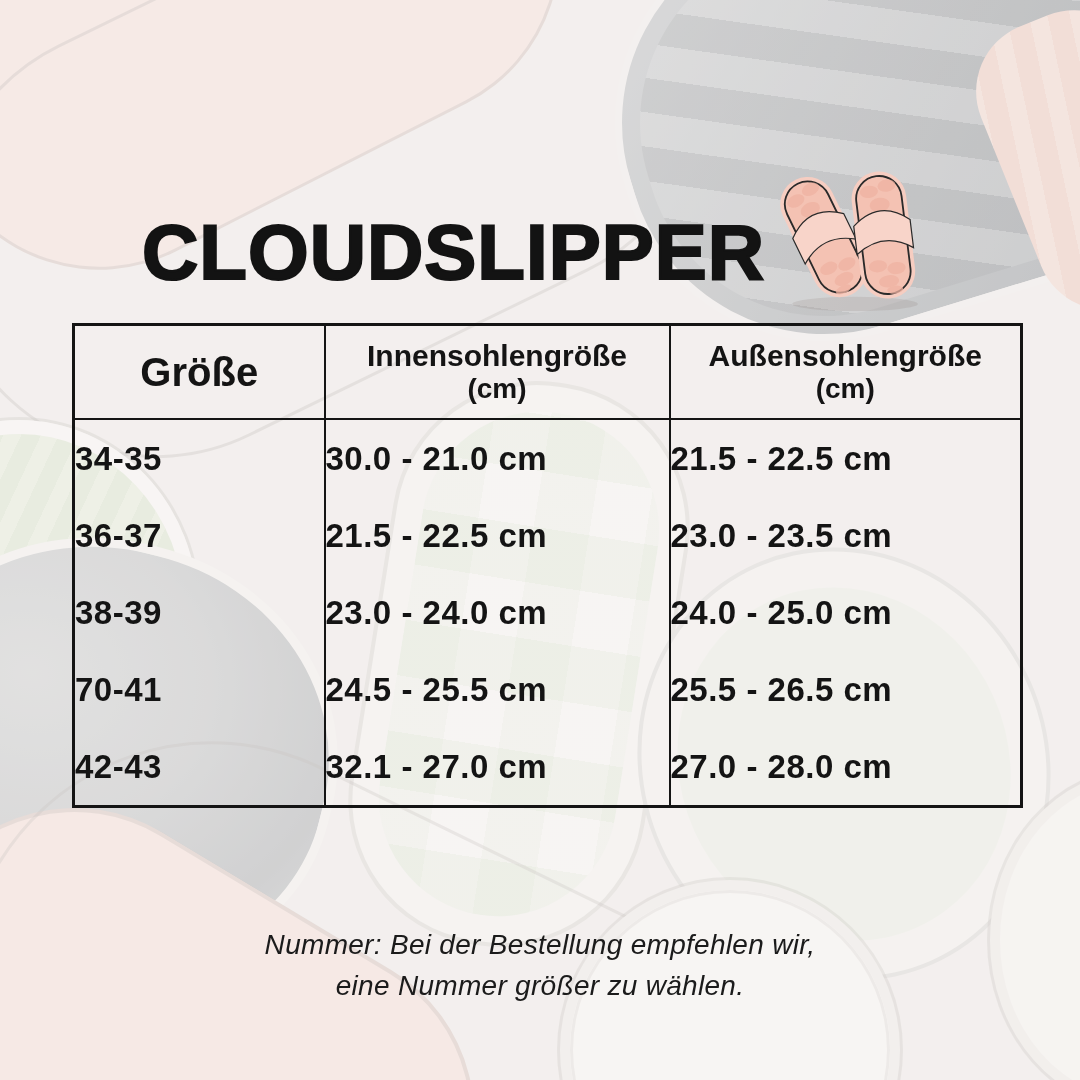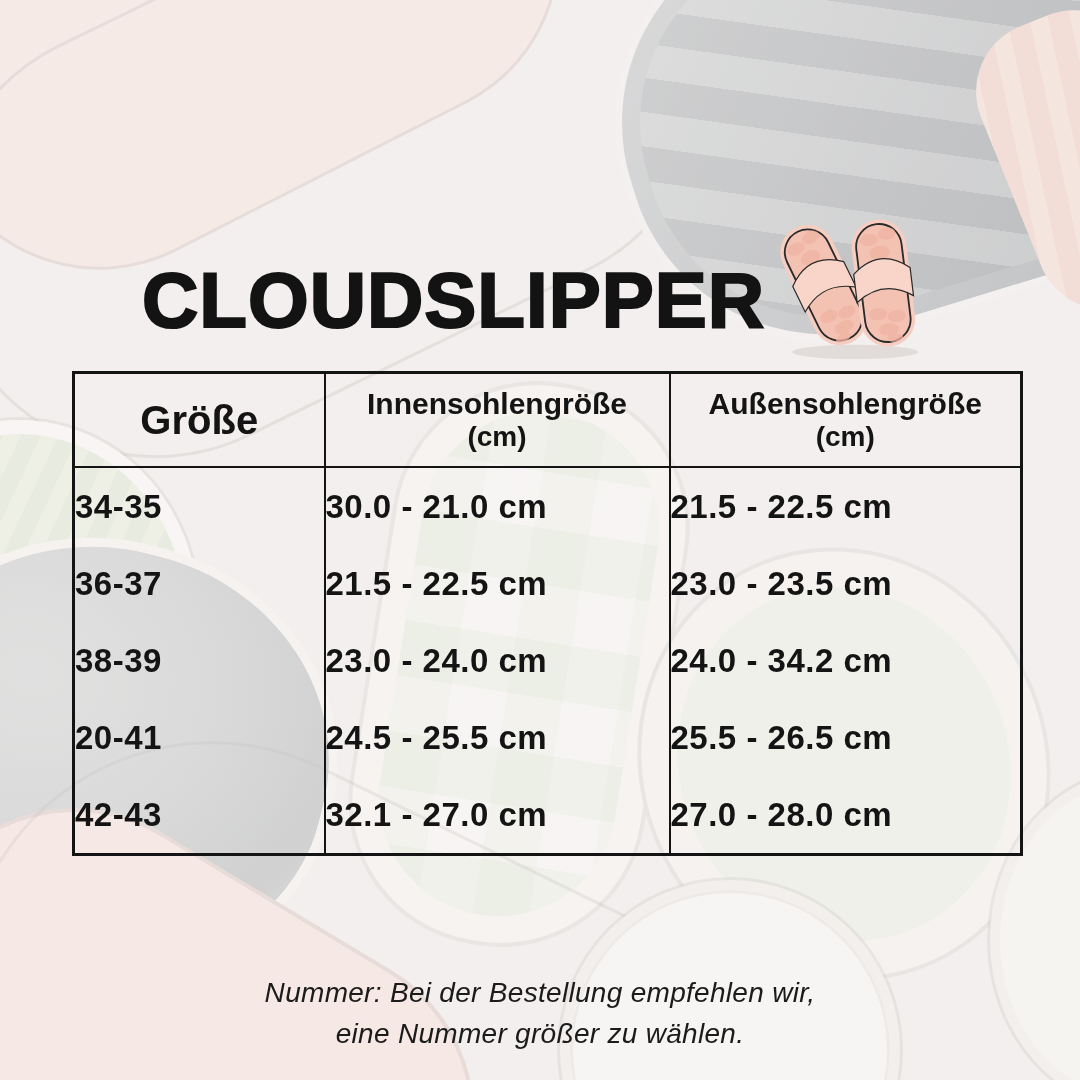--- a/index.html
+++ b/index.html
@@ -42,21 +42,21 @@
     border-radius:170px;background:#f8e4df;border:4px solid rgba(168,160,156,.35);}
   #bg-curve-bl{left:-60px;top:830px;width:900px;height:500px;transform:rotate(26deg);
     border-radius:250px;border:3px solid rgba(165,158,154,.30);}
   #bg-ring-bottom{left:560px;top:880px;width:320px;height:320px;border-radius:50%;
     background:#faf9f7;border:10px solid #f1efed;
     box-shadow:0 0 0 3px rgba(178,175,170,.35), inset 0 0 0 3px rgba(178,175,170,.25);}
   #bg-ring-br{left:990px;top:770px;width:280px;height:320px;border-radius:50%;
     background:#f8f7f5;border:10px solid #f1efec;box-shadow:0 0 0 3px rgba(178,175,170,.35);}
   #bg-wash{position:absolute;inset:0;background:rgba(243,240,238,.45);}
   
-  .content{position:absolute;inset:0;margin-top:48px;}
+  .content{position:absolute;inset:0;}
   .brand-title{
     position:absolute;left:142px;top:213px;margin:0;
     font-size:78px;line-height:1;font-weight:bold;letter-spacing:1px;color:#131313;
     -webkit-text-stroke:2.2px #131313;
   }
   .hero-slippers{position:absolute;left:778px;top:158px;width:152px;height:154px;}
   
   table.size-table{
     position:absolute;left:72px;top:323px;width:948px;
     border-collapse:collapse;table-layout:fixed;
@@ -167,25 +167,25 @@
 
     <tr>
       <td>36-37</td>
       <td>21.5 - 22.5 cm</td>
       <td>23.0 - 23.5 cm</td>
     </tr>
 
     <tr>
       <td>38-39</td>
       <td>23.0 - 24.0 cm</td>
-      <td>24.0 - 34.2 cm</td>
-    </tr>
-
-    <tr>
-      <td>20-41</td>
+      <td>24.0 - 25.0 cm</td>
+    </tr>
+
+    <tr>
+      <td>70-41</td>
       <td>24.5 - 25.5 cm</td>
       <td>25.5 - 26.5 cm</td>
     </tr>
 
     <tr>
       <td>42-43</td>
       <td>32.1 - 27.0 cm</td>
       <td>27.0 - 28.0 cm</td>
     </tr>
 

